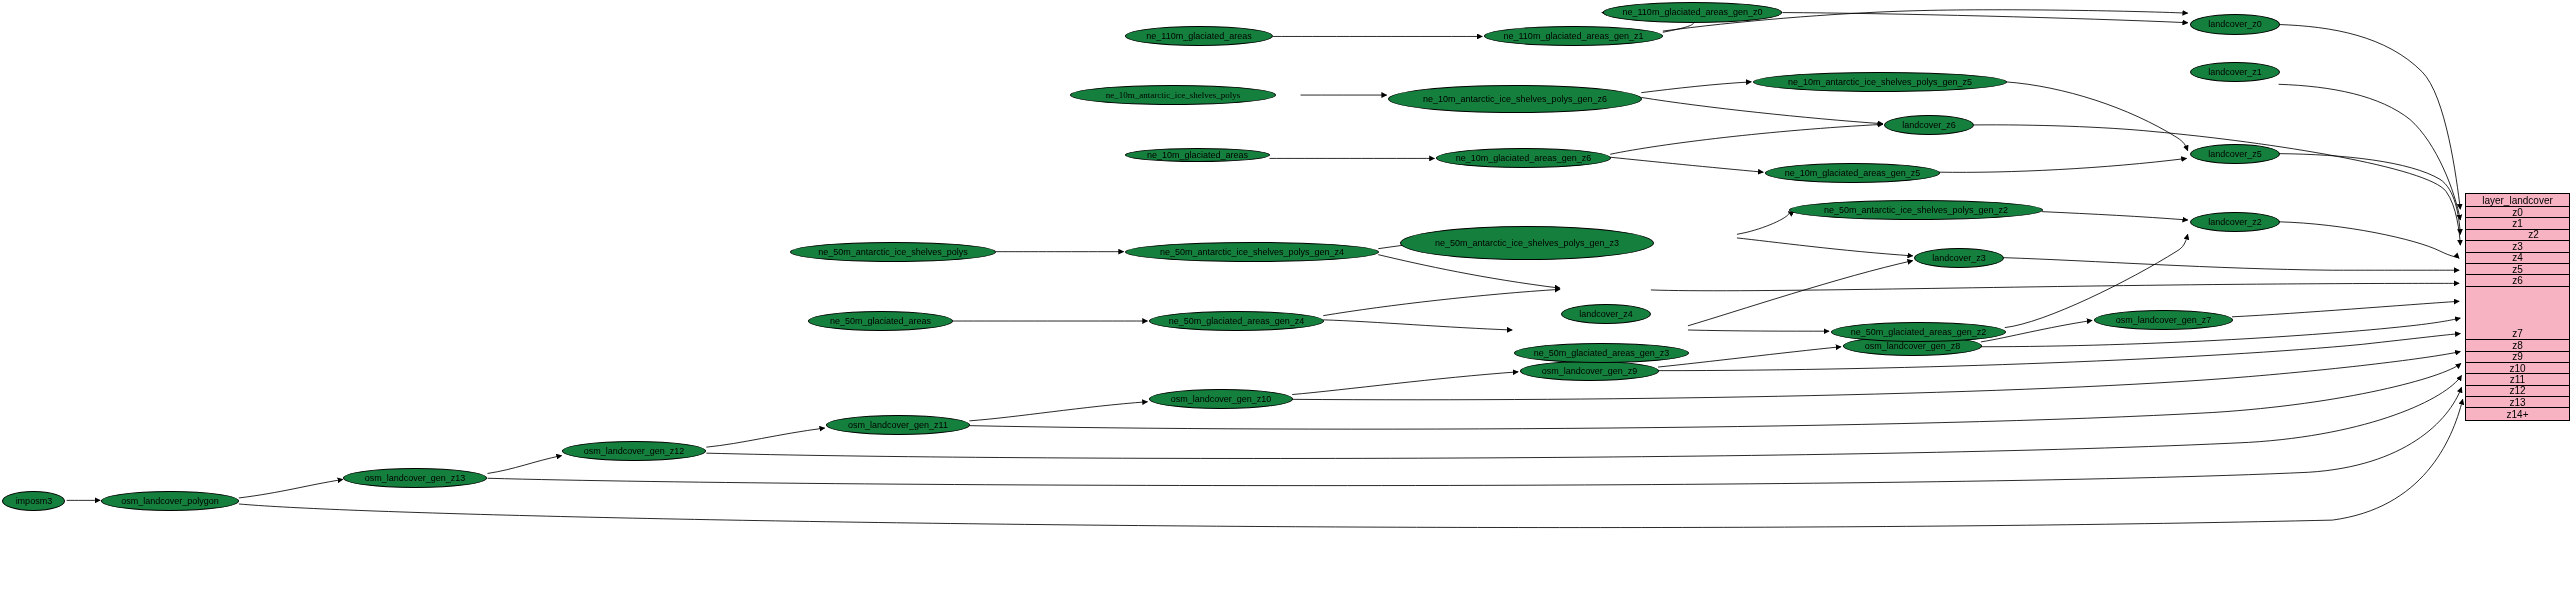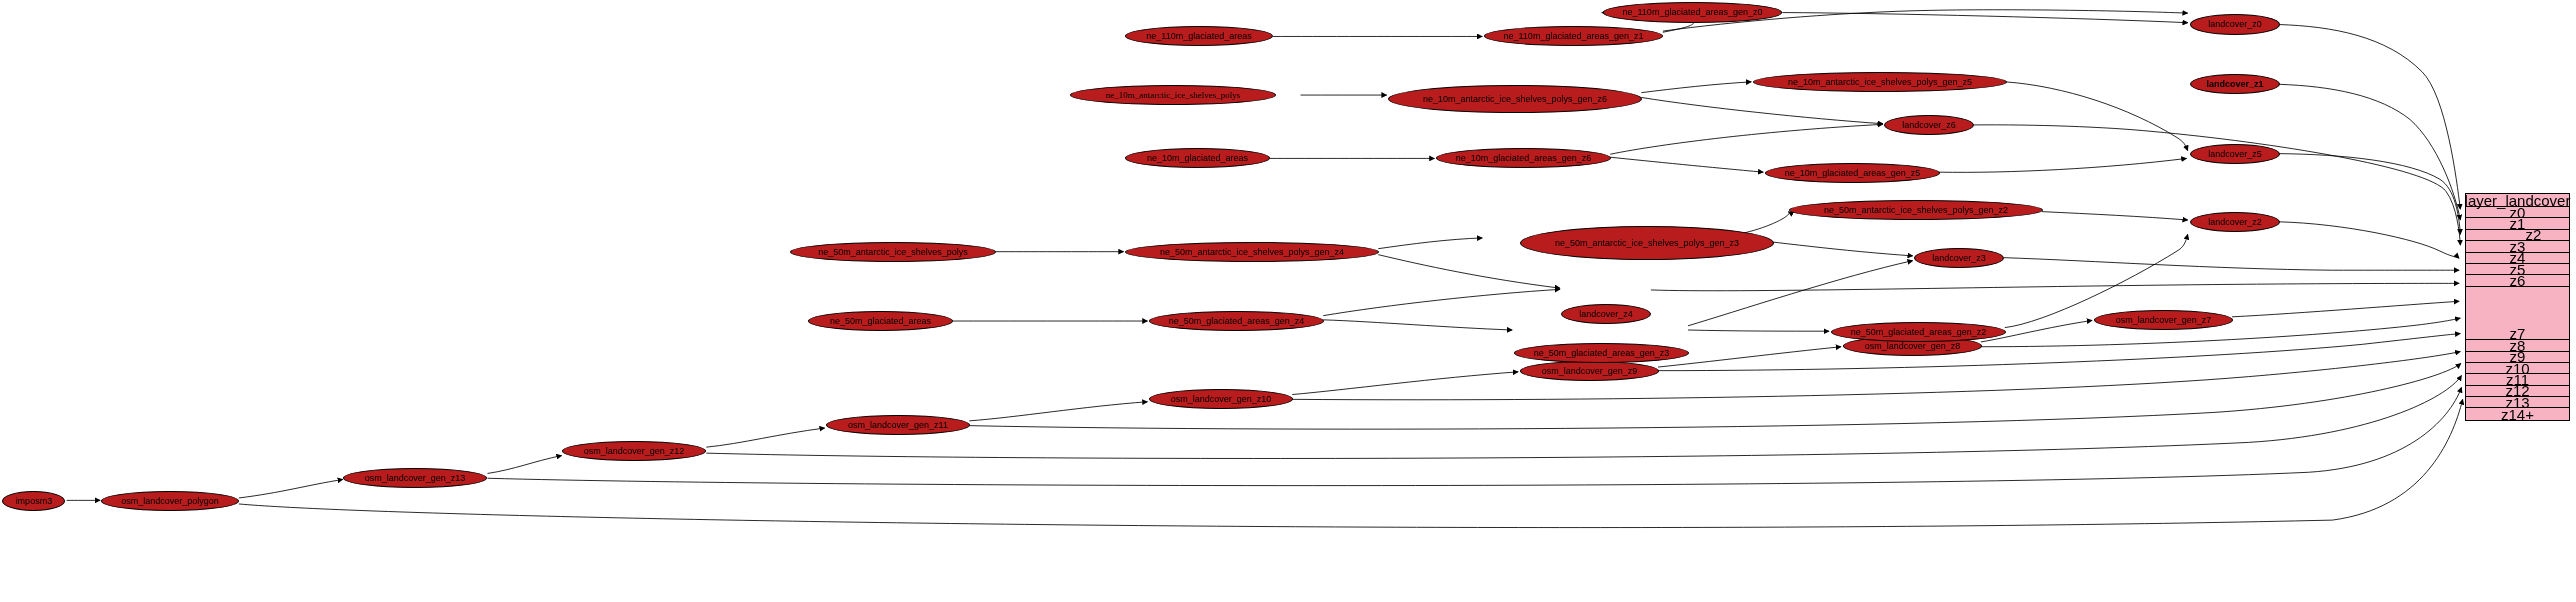--- a/index.html
+++ b/index.html
@@ -24,37 +24,37 @@
     pointer-events: none;
   }
   .node {
     position: absolute;
     box-sizing: border-box;
     display: flex;
     align-items: center;
     justify-content: center;
     text-align: center;
     border: 0.6px solid #000000;
-    background: #b91c1c;
+    background: #15803d;
     color: #000000;
     font-size: 9px;
     line-height: 1;
     white-space: nowrap;
   }
   .node.ellipse {
     border-radius: 50% / 50%;
   }
   .table-node {
     position: absolute;
     box-sizing: border-box;
     border: 0.6px solid #000000;
     background: #f7b3c2;
     display: flex;
     flex-direction: column;
-    font-size: 15px;
+    font-size: 10px;
     color: #000000;
   }
   .table-node .row {
     box-sizing: border-box;
     border-bottom: 0.6px solid #000000;
     display: flex;
     align-items: center;
     justify-content: center;
     text-align: center;
     white-space: nowrap;
@@ -178,47 +178,47 @@
 
   <div class="node ellipse" style="left:1070px; top:85px; width:206px; height:20.3px;font-family:Liberation Serif, serif;">
       <span>ne_10m_antarctic_ice_shelves_polys</span>
     </div>
   <div class="node ellipse" style="left:1388px; top:85px; width:254px; height:28px;">
       <span>ne_10m_antarctic_ice_shelves_polys_gen_z6</span>
     </div>
   <div class="node ellipse" style="left:1753px; top:72px; width:254px; height:20.3px;">
       <span>ne_10m_antarctic_ice_shelves_polys_gen_z5</span>
     </div>
-  <div class="node ellipse" style="left:2190px; top:74px; width:90px; height:20.3px;font-weight:bold;">
+  <div class="node ellipse" style="left:2190px; top:62px; width:90px; height:20.3px;">
       <span>landcover_z1</span>
     </div>
   <div class="node ellipse" style="left:1884px; top:115px; width:90px; height:20.3px;">
       <span>landcover_z6</span>
     </div>
 
-  <div class="node ellipse" style="left:1125px; top:148px; width:145px; height:20px;">
+  <div class="node ellipse" style="left:1125px; top:148px; width:145px; height:14px;">
       <span>ne_10m_glaciated_areas</span>
     </div>
   <div class="node ellipse" style="left:1436px; top:148px; width:175px; height:20.3px;">
       <span>ne_10m_glaciated_areas_gen_z6</span>
     </div>
   <div class="node ellipse" style="left:1765px; top:163px; width:175px; height:20.3px;">
       <span>ne_10m_glaciated_areas_gen_z5</span>
     </div>
   <div class="node ellipse" style="left:2190px; top:144px; width:90px; height:20.3px;">
       <span>landcover_z5</span>
     </div>
 
   <div class="node ellipse" style="left:790px; top:242px; width:206px; height:20.3px;">
       <span>ne_50m_antarctic_ice_shelves_polys</span>
     </div>
   <div class="node ellipse" style="left:1125px; top:242px; width:254px; height:20.3px;">
       <span>ne_50m_antarctic_ice_shelves_polys_gen_z4</span>
     </div>
-  <div class="node ellipse" style="left:1520px; top:226px; width:254px; height:34px;align-items:center;">
+  <div class="node ellipse" style="left:1400px; top:226px; width:254px; height:34px;align-items:center;">
       <span>ne_50m_antarctic_ice_shelves_polys_gen_z3</span>
     </div>
   <div class="node ellipse" style="left:1789px; top:200px; width:254px; height:20.3px;">
       <span>ne_50m_antarctic_ice_shelves_polys_gen_z2</span>
     </div>
   <div class="node ellipse" style="left:2190px; top:212px; width:90px; height:20.3px;">
       <span>landcover_z2</span>
     </div>
   <div class="node ellipse" style="left:1914px; top:248px; width:90px; height:20.3px;">
       <span>landcover_z3</span>

